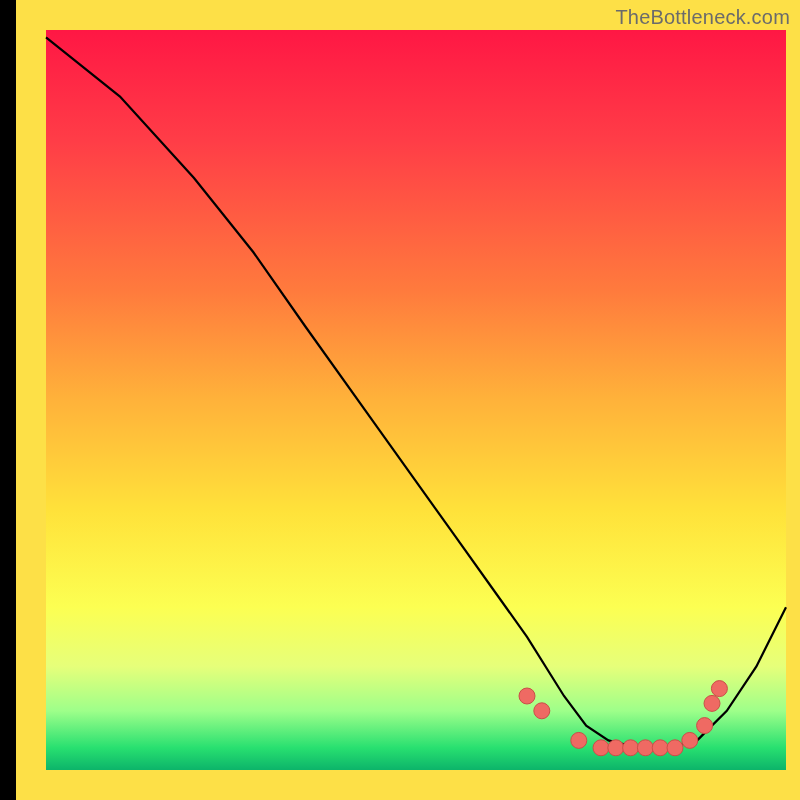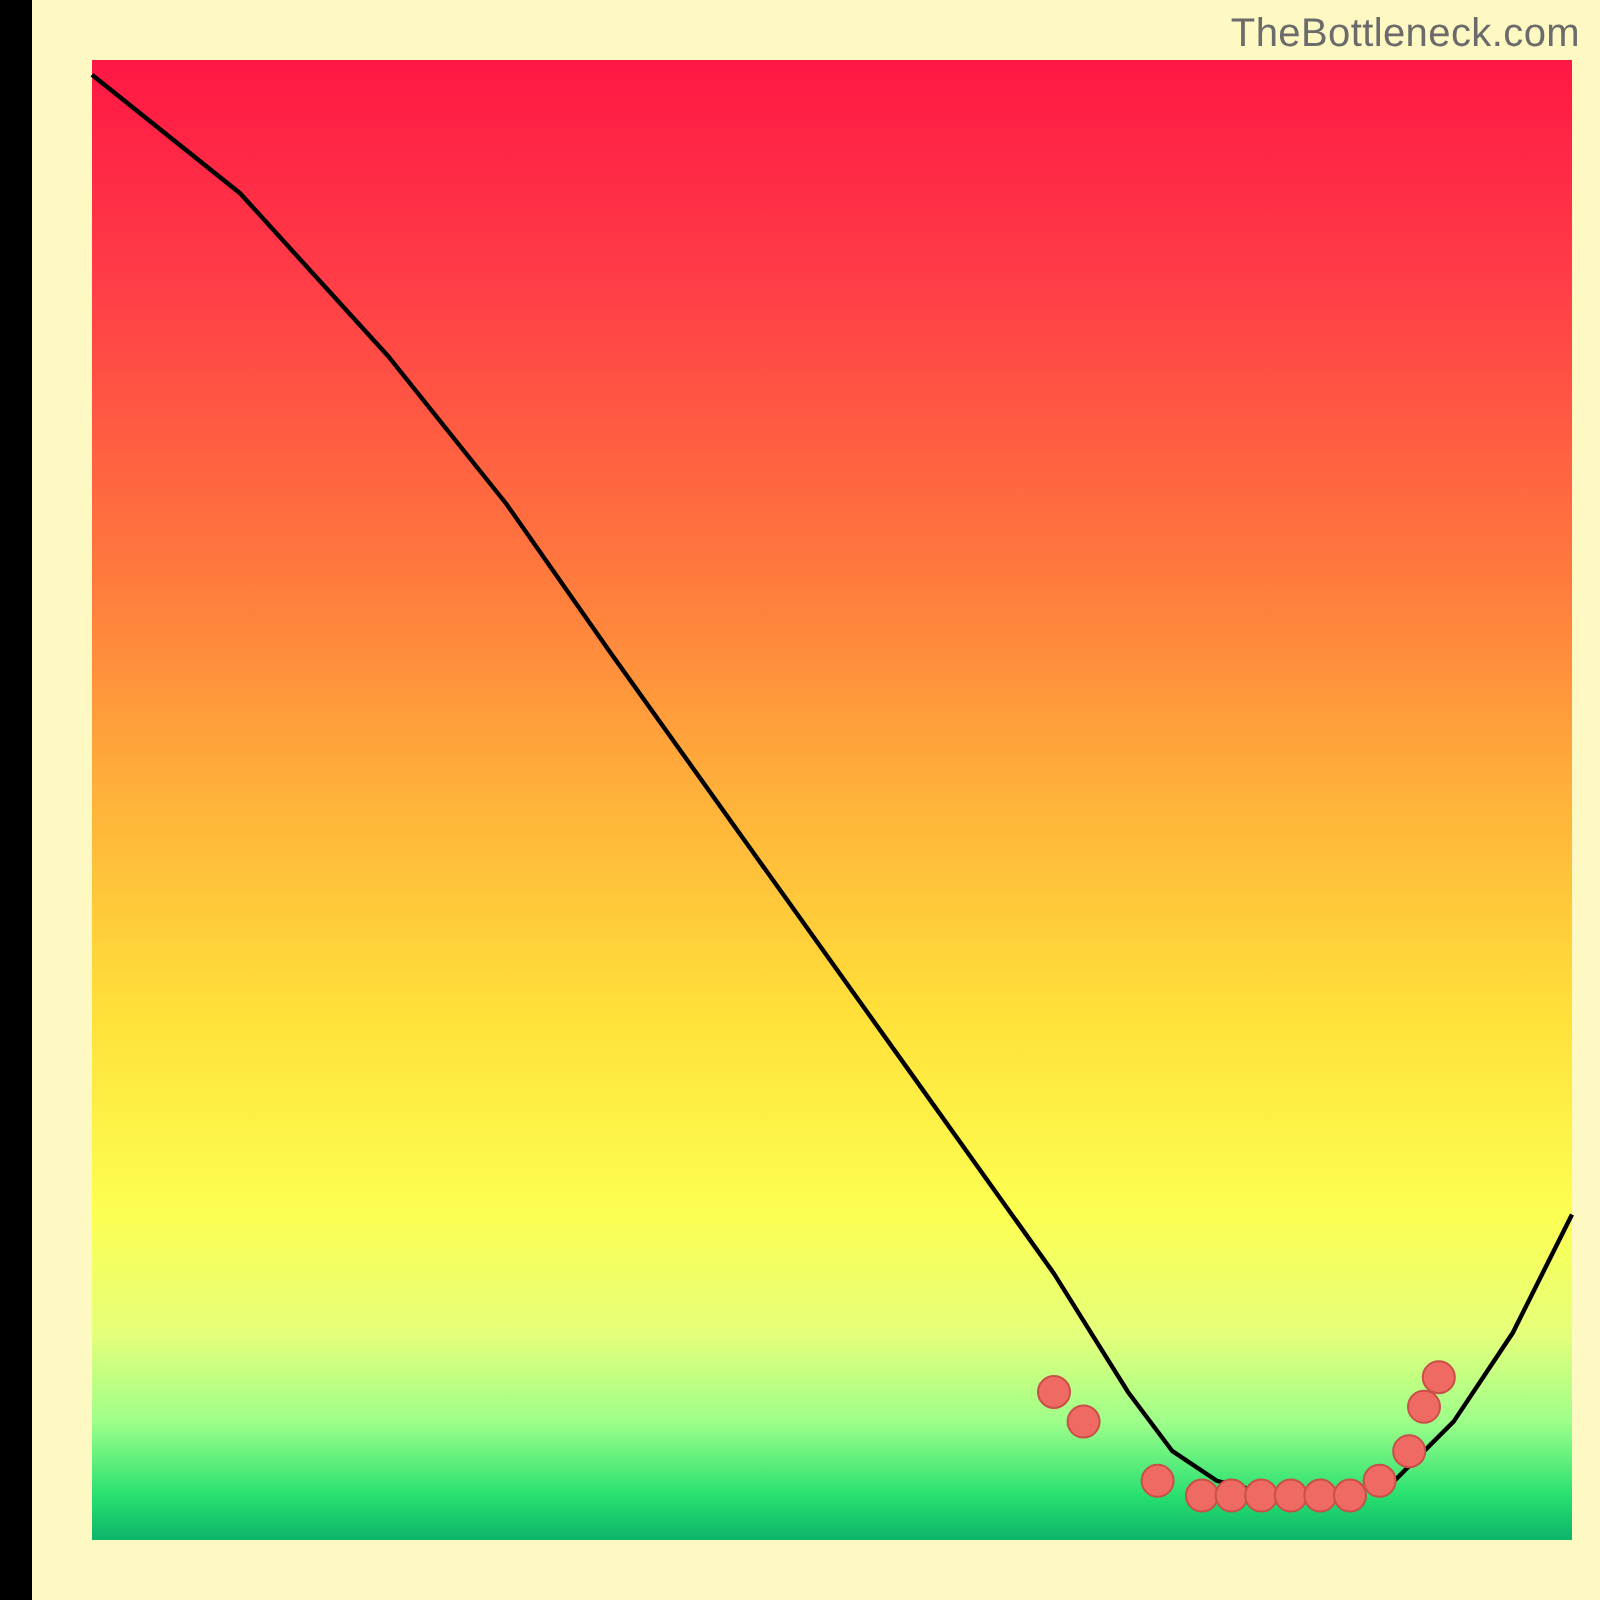--- a/index.html
+++ b/index.html
@@ -6,21 +6,21 @@
     margin: 0;
     padding: 0;
     width: 800px;
     height: 800px;
     background: #000;
     overflow: hidden;
   }
   .frame {
     position: absolute;
     inset: 0;
-    background: #fef9c3;
+    background: #fde047;
     margin-left: 16px;
   }
   
   .plot {
     position: absolute;
     left: 30px;
     top: 30px;
     width: 740px;
     height: 740px;
     background: linear-gradient(

